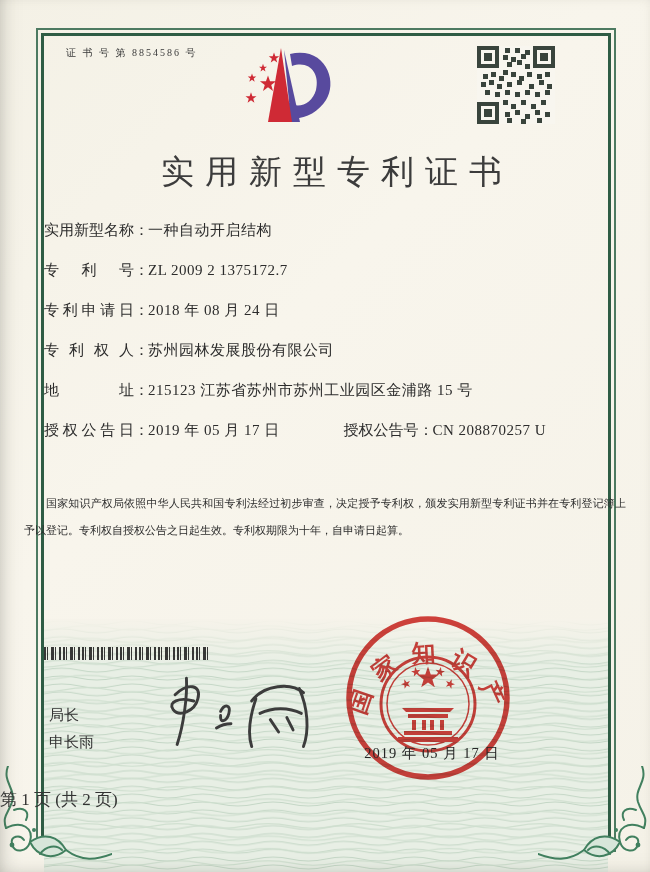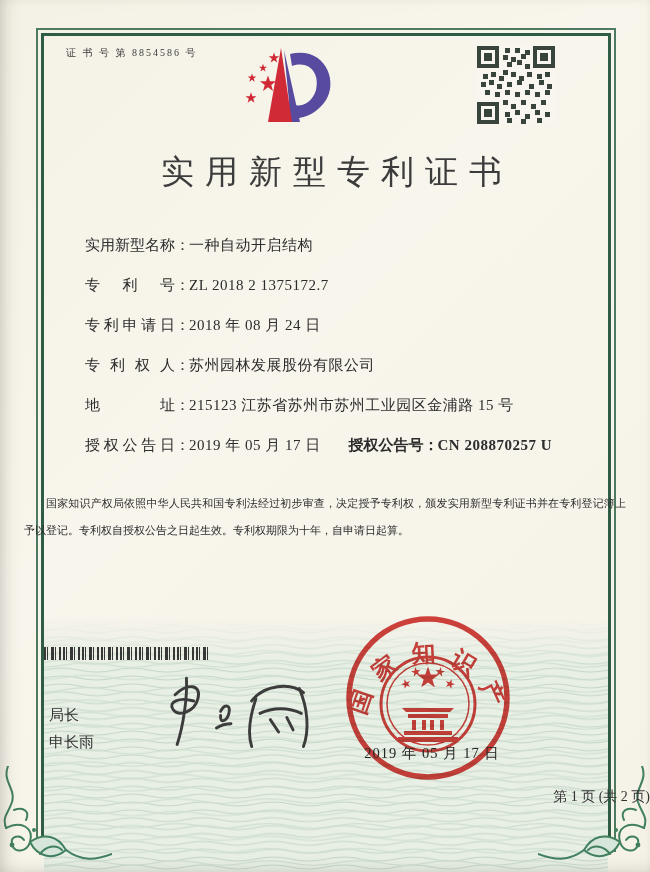--- a/index.html
+++ b/index.html
@@ -16,26 +16,26 @@
   .content{position:absolute;left:44px;top:36px;right:42px;bottom:28px;}
 
   .cert-number{position:absolute;left:66px;top:46px;font-size:10px;letter-spacing:2px;color:#3a3a3a;}
 
   .logo{position:absolute;left:238px;top:42px;width:100px;height:96px;}
   .qr{position:absolute;left:477px;top:46px;width:78px;height:78px;}
 
   .title{position:absolute;left:0;right:0;top:150px;text-align:center;
     font-size:33px;letter-spacing:11px;padding-left:24px;color:#3c3c3c;font-weight:500;}
 
-  .fields{position:absolute;left:44px;right:20px;top:236px;padding-left:41px;}
+  .fields{position:absolute;left:44px;right:20px;top:221px;}
   .field-row{height:24px;margin-bottom:16px;font-size:15px;white-space:nowrap;color:#2c2c2c;}
   .f-label{display:inline-block;width:90px;text-align:justify;text-align-last:justify;vertical-align:top;}
   .f-colon{display:inline-block;width:14px;}
   .f-value{letter-spacing:.5px;}
-  .auth-row .second{margin-left:24px;font-weight:bold;}
+  .auth-row .second{margin-left:60px;}
 
   .paragraphs{position:absolute;left:24px;right:24px;top:490px;font-size:11px;
     line-height:27px;text-align:justify;color:#2d2d2d;}
   .paragraphs p{margin:0;text-indent:2em;}
 
   .band{position:absolute;left:0;right:0;top:619px;bottom:0;overflow:hidden;}
   .band svg.waves{position:absolute;inset:0;}
   .band-fade{position:absolute;left:0;right:0;top:0;height:46px;
     background:linear-gradient(#f6f3ea, rgba(246,243,234,0));}
 
@@ -49,21 +49,21 @@
   .ornament.left{left:0;}
   .ornament.right{right:0;transform:scaleX(-1);}
 
   .signing{position:absolute;left:49px;top:702px;font-size:15px;color:#323232;line-height:27px;}
   .signature{position:absolute;left:142px;top:672px;width:180px;height:88px;}
 
   .seal{position:absolute;left:342px;top:612px;width:172px;height:172px;mix-blend-mode:multiply;opacity:.93;}
   .seal-date{position:absolute;left:352px;top:744px;width:160px;text-align:center;
     font-size:14.5px;letter-spacing:1px;color:#262626;}
 
-  .footer{position:absolute;left:0;right:0;top:788px;text-align:right;font-size:14px;color:#333;}
+  .footer{position:absolute;left:0;right:0;top:788px;text-align:left;font-size:17px;color:#333;}
 </style>
 </head>
 <body>
 
 <div class="page">
 
   <div class="frame-a"></div>
   <div class="frame-b"></div>
 
   <div class="content"></div>
@@ -184,21 +184,21 @@
     </g>
   </svg>
 
   <div class="title">实用新型专利证书</div>
 
   <div class="fields">
     <div class="field-row">
       <span class="f-label">实用新型名称</span><span class="f-colon">：</span><span class="f-value">一种自动开启结构</span>
     </div>
     <div class="field-row">
-      <span class="f-label">专利号</span><span class="f-colon">：</span><span class="f-value">ZL 2018 2 1375172.7</span>
+      <span class="f-label">专利号</span><span class="f-colon">：</span><span class="f-value">ZL 2009 2 1375172.7</span>
     </div>
     <div class="field-row">
       <span class="f-label">专利申请日</span><span class="f-colon">：</span><span class="f-value">2018 年 08 月 24 日</span>
     </div>
     <div class="field-row">
       <span class="f-label">专利权人</span><span class="f-colon">：</span><span class="f-value">苏州园林发展股份有限公司</span>
     </div>
     <div class="field-row">
       <span class="f-label">地址</span><span class="f-colon">：</span><span class="f-value">215123 江苏省苏州市苏州工业园区金浦路 15 号</span>
     </div>

